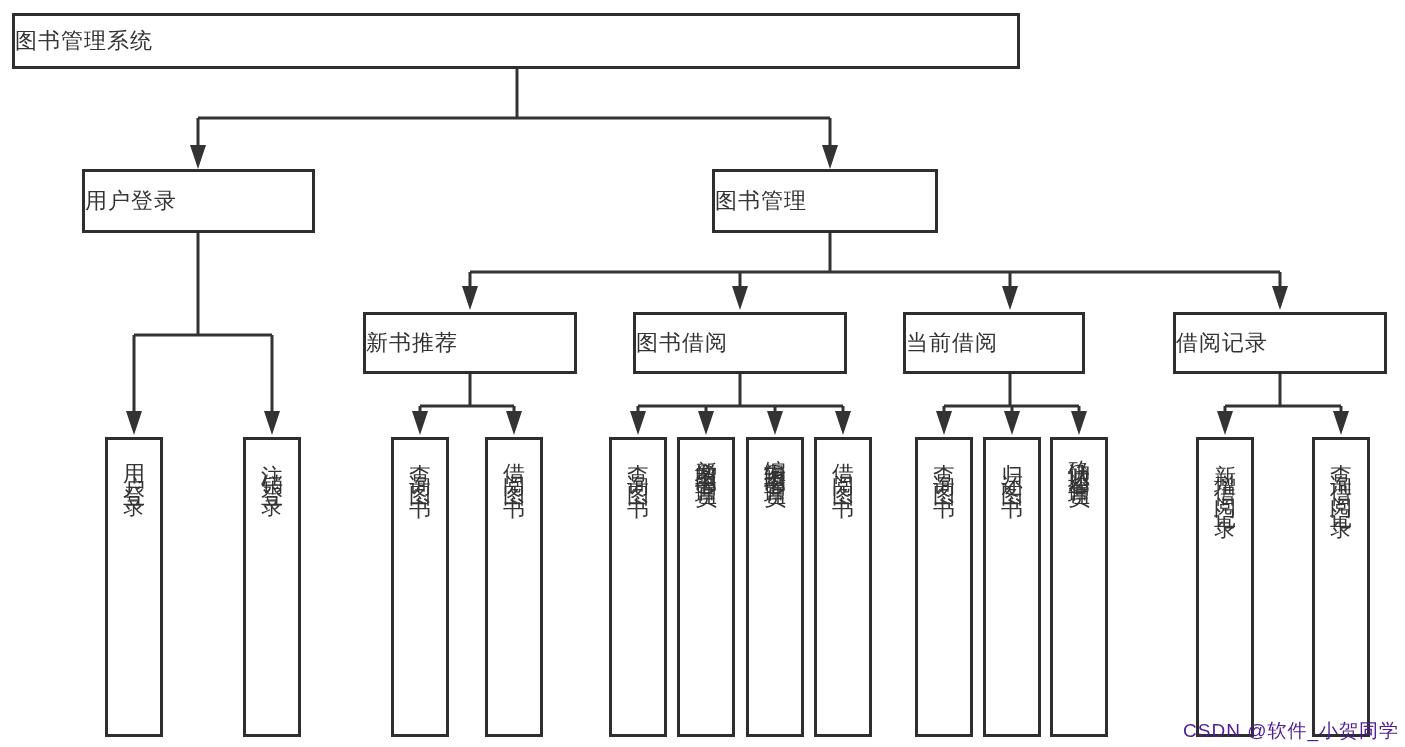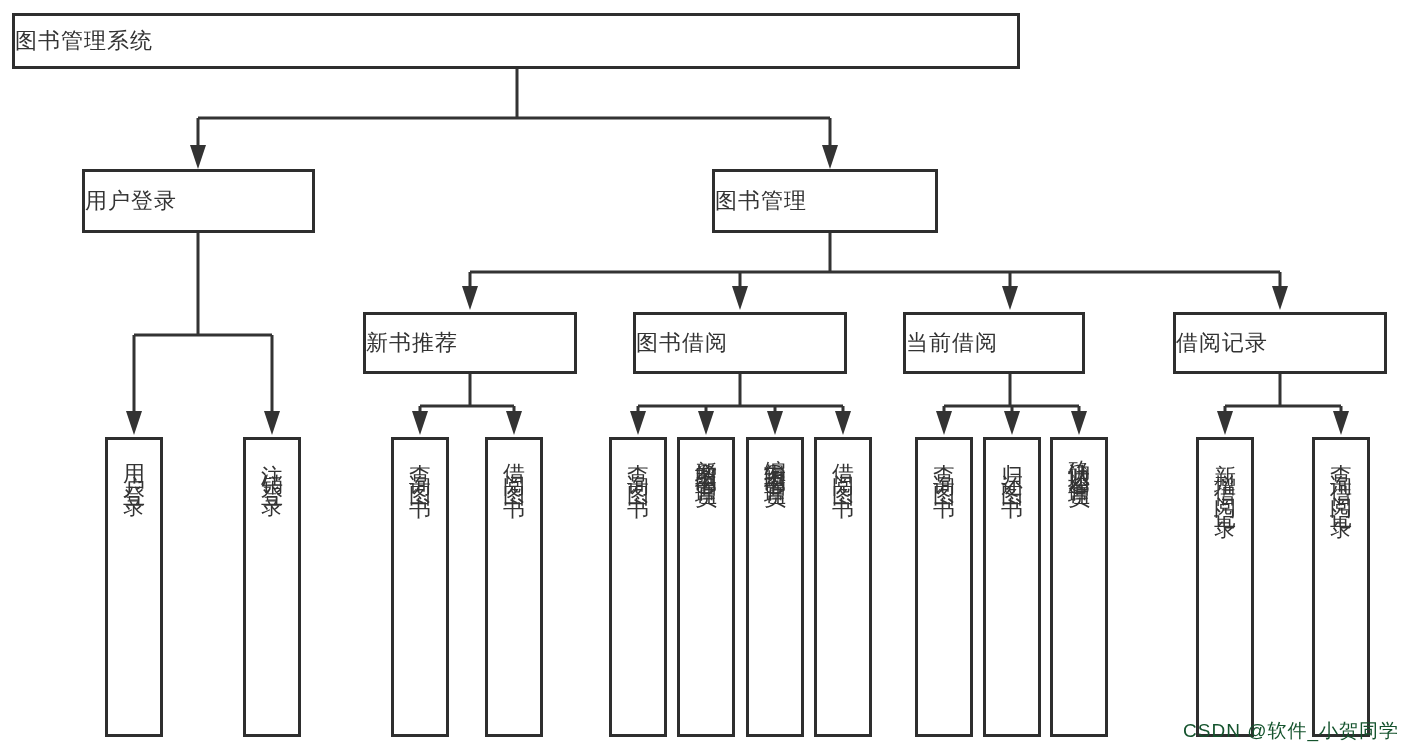--- a/index.html
+++ b/index.html
@@ -149,15 +149,15 @@
     <span>确认归还（管理员）</span>
   </div>
 
   <div class="node vbox" style="left:1196px;top:437px;width:58px;height:300px">
     <span>新增借阅记录</span>
   </div>
   <div class="node vbox" style="left:1312px;top:437px;width:58px;height:300px">
     <span>查询借阅记录</span>
   </div>
 
-  <div class="watermark" style="color: #14532d;">CSDN @软件_小贺同学</div>
+  <div class="watermark" style="color: #4c1d95;">CSDN @软件_小贺同学</div>
 
 </div>
 
 </body></html>

